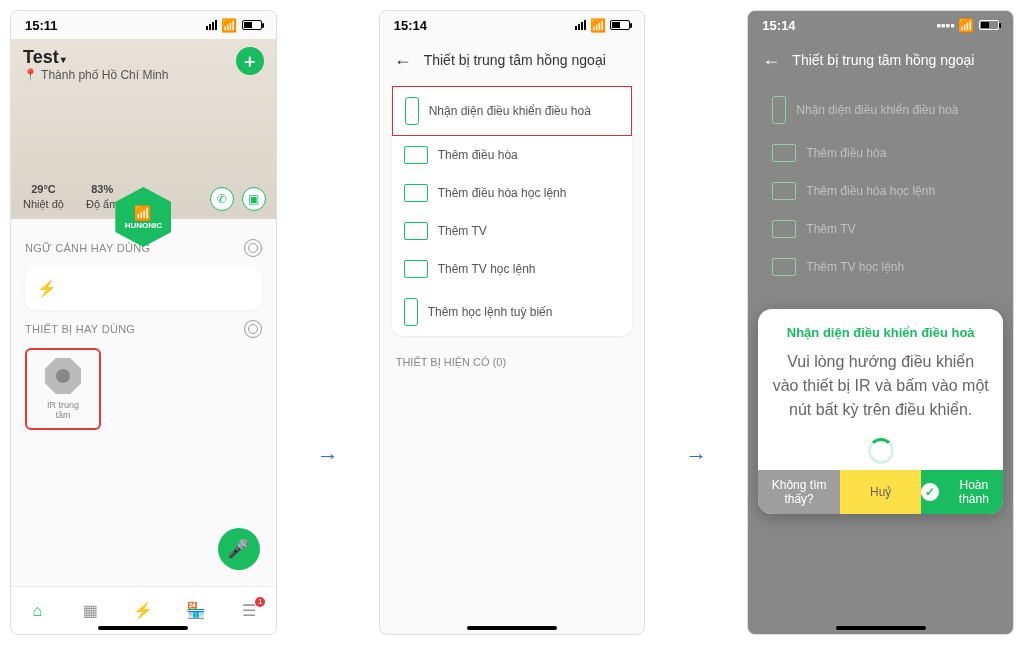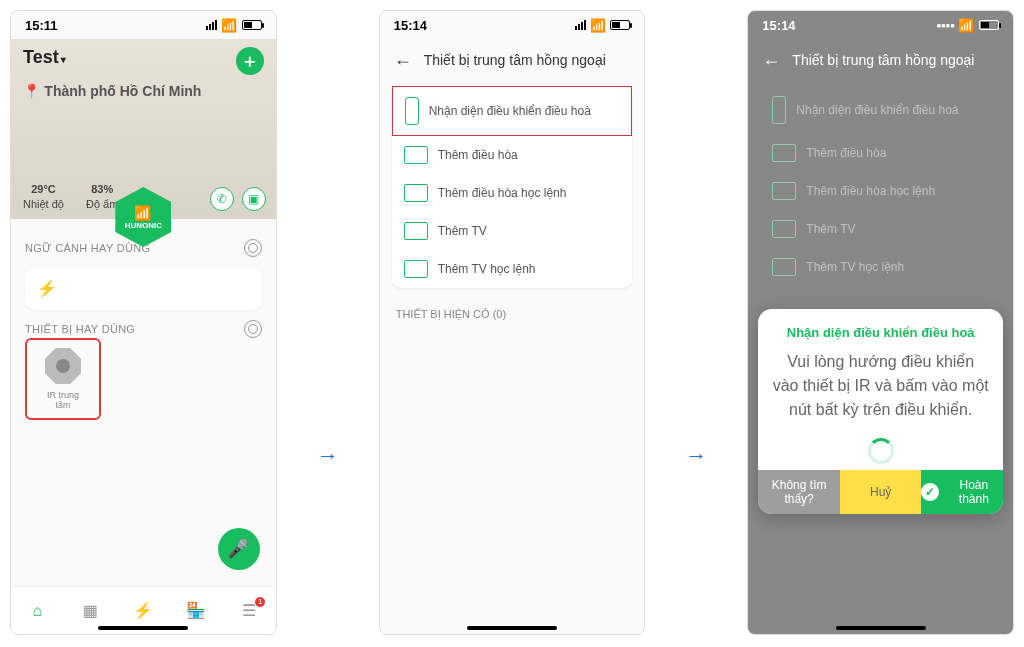--- a/index.html
+++ b/index.html
@@ -11,37 +11,37 @@
   .sig span{width:2px;background:#000;display:inline-block;}
   .sig span:nth-child(1){height:4px}.sig span:nth-child(2){height:6px}.sig span:nth-child(3){height:8px}.sig span:nth-child(4){height:10px}
   .batt{width:20px;height:10px;border:1px solid #000;border-radius:2px;position:relative}
   .batt:after{content:"";position:absolute;right:-3px;top:2px;width:2px;height:5px;background:#000;border-radius:1px}
   .batt:before{content:"";position:absolute;left:1px;top:1px;width:8px;height:6px;background:#000}
 
   
   .hero { height: 180px; background: linear-gradient(#e8e2d8,#d9d3c8); position: relative; }
   .hero .title { position:absolute; top:8px; left:12px; font-size:18px; font-weight:700; color:#222;}
   .hero .title .caret{font-size:10px;margin-left:2px}
-  .hero .loc { position:absolute; top:44px; left:12px; font-size:14px; color:#555;font-weight:bold;}
+  .hero .loc { position:absolute; top:29px; left:12px; font-size:12px; color:#555;}
   .hero .addbtn{position:absolute;top:8px;right:12px;width:28px;height:28px;border-radius:50%;background:#1abc60;color:#fff;display:flex;align-items:center;justify-content:center;font-size:18px;font-weight:700}
   .hero .weather{position:absolute;bottom:8px;left:12px;display:flex;gap:22px;font-size:11px;color:#444;text-align:center}
   .hero .weather div{line-height:1.3}
   .hexwrap{position:absolute;bottom:-28px;left:50%;transform:translateX(-50%);}
   .hex{width:56px;height:60px;background:#1abc60;clip-path:polygon(50% 0,100% 25%,100% 75%,50% 100%,0 75%,0 25%);display:flex;align-items:center;justify-content:center;flex-direction:column;color:#fff;font-size:8px;font-weight:700}
   .hex .sig2{font-size:14px}
   .minibtns{position:absolute;bottom:8px;right:10px;display:flex;gap:8px}
   .minibtn{width:24px;height:24px;border-radius:50%;background:#fff;border:1px solid #1abc60;display:flex;align-items:center;justify-content:center;color:#1abc60;font-size:12px}
 
   .sect{padding:10px 14px 0}
   .secthead{display:flex;justify-content:space-between;align-items:center;color:#888;font-size:11px;letter-spacing:.3px;margin-top:10px}
   .gear{width:18px;height:18px;border:1.5px solid #999;border-radius:50%;position:relative}
   .gear:before{content:"";position:absolute;inset:3px;border:1.5px solid #999;border-radius:50%}
   .card{background:#fff;border-radius:10px;padding:12px;margin-top:10px;box-shadow:0 1px 3px rgba(0,0,0,.06);font-size:12px;color:#666;display:flex;align-items:center;gap:10px}
   .bolt{color:#1abc60;font-size:16px}
-  .devcard{width:76px;text-align:center;border:2px solid #e53935;border-radius:6px;padding:8px 12px;font-size:9px;color:#888}
+  .devcard{width:76px;text-align:center;border:2px solid #e53935;border-radius:6px;padding:8px 12px;margin-top:10px;font-size:9px;color:#888}
   .nut{width:36px;height:36px;margin:0 auto 6px;background:#bbb;clip-path:polygon(30% 0,70% 0,100% 30%,100% 70%,70% 100%,30% 100%,0 70%,0 30%);position:relative}
   .nut:after{content:"";position:absolute;inset:11px;background:#888;border-radius:50%}
   .fab{position:absolute;bottom:64px;right:16px;width:42px;height:42px;border-radius:50%;background:#1abc60;display:flex;align-items:center;justify-content:center;color:#fff;font-size:18px}
   .tabbar{position:absolute;bottom:0;left:0;right:0;height:48px;display:flex;justify-content:space-around;align-items:center;border-top:1px solid #eee;background:#fff}
   .tabbar .ti{width:20px;height:20px;color:#999;display:flex;align-items:center;justify-content:center;font-size:16px}
   .tabbar .ti.active{color:#1abc60}
   .tabbar .badge{position:relative}
   .tabbar .badge:after{content:"1";position:absolute;top:-4px;right:-6px;background:#e53935;color:#fff;font-size:8px;width:10px;height:10px;border-radius:50%;display:flex;align-items:center;justify-content:center}
   .homeind{position:absolute;bottom:4px;left:50%;transform:translateX(-50%);width:90px;height:4px;background:#000;border-radius:3px}
 
@@ -176,20 +176,24 @@
         <span>Thêm điều hòa học lệnh</span>
       </div>
     <div class="row">
         <div class="icn"></div>
         <span>Thêm TV</span>
       </div>
     <div class="row">
         <div class="icn"></div>
         <span>Thêm TV học lệnh</span>
       </div>
+    <div class="row">
+        <div class="icn remote"></div>
+        <span>Thêm học lệnh tuỳ biến</span>
+      </div>
   </div>
   <div class="subhdr">THIẾT BỊ HIỆN CÓ (0)</div>
   <div class="homeind"></div>
 </div>
 
 <div class="arrow">→</div>
 
 <div class="phone dim">
   <div class="statusbar">
     <span>15:14</span>

